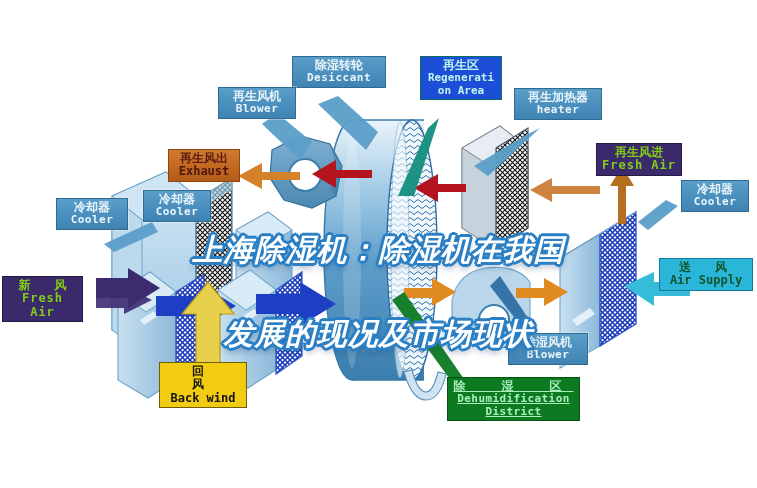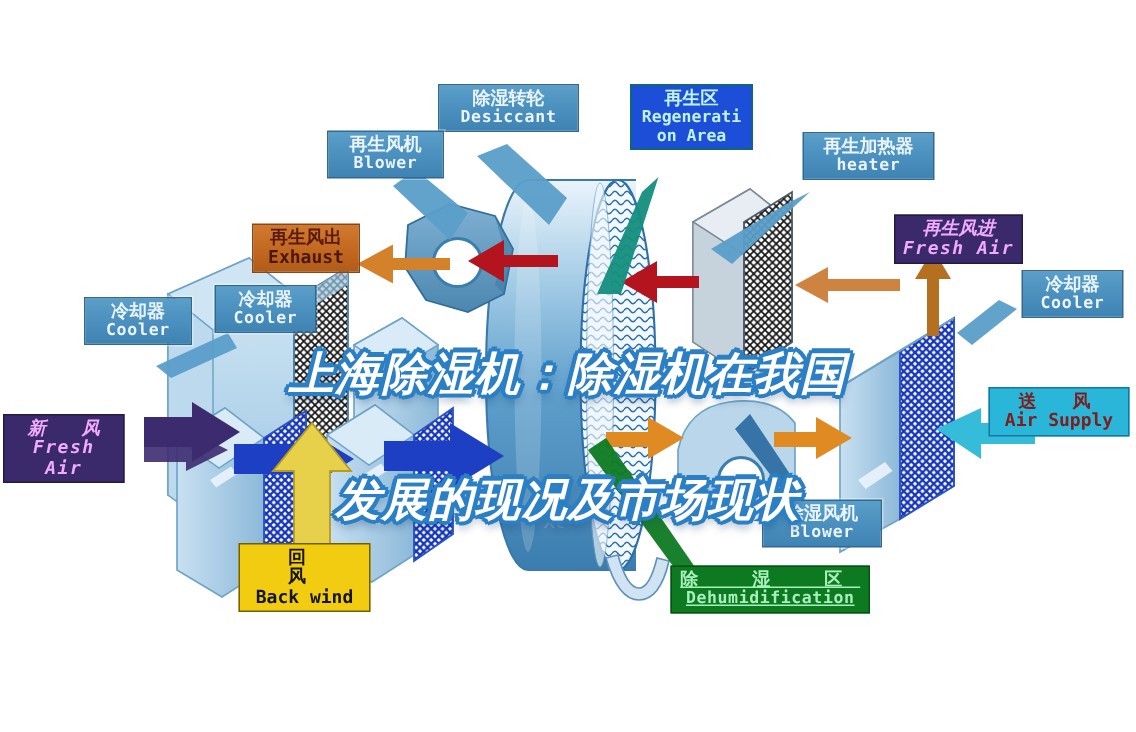--- a/index.html
+++ b/index.html
@@ -25,26 +25,26 @@
               color:#5e1b10;border-color:#8d4612;}
   .lbl.orange .cn{font-size:12px;color:#5a1a10;}
   .lbl.orange .en{font-size:12px;color:#4b1710;}
 
   
   .lbl.teal{background:#1d4ed8;color:#bff4ec;border-color:#0c6d60;}
   .lbl.teal .cn{font-size:12px;}
   .lbl.teal .en{font-size:11px;}
 
   
-  .lbl.purple{background:#3b2a6b;color:#f0abfc;border-color:#241a44;font-style:italic;}
+  .lbl.purple{background:#3b2a6b;color:#84cc16;border-color:#241a44;}
   .lbl.purple .cn{font-size:12px;}
   .lbl.purple .en{font-size:12px;letter-spacing:1px;}
 
   
-  .lbl.cyan{background:#2ab6d9;color:#7f1d1d;border-color:#1478a0;}
+  .lbl.cyan{background:#2ab6d9;color:#14532d;border-color:#1478a0;}
   .lbl.cyan .cn{font-size:12px;letter-spacing:6px;}
   .lbl.cyan .en{font-size:12px;}
 
   
   .lbl.yellow{background:#f2cc10;color:#141414;border-color:#6f6008;}
   .lbl.yellow .cn{font-size:12px;letter-spacing:10px;}
   .lbl.yellow .en{font-size:12px;}
 
   
   .lbl.green{background:#0d7a22;color:#a8f0bb;border-color:#065214;}
@@ -263,21 +263,21 @@
     <span class="cn">再生风机</span>
     <span class="en">Blower</span>
   </div>
 
   <div class="lbl teal" style="left:420px;top:56px;width:82px;">
     <span class="cn">再生区</span>
     <span class="en">Regenerati</span>
     <span class="en">on Area</span>
   </div>
 
-  <div class="lbl blue" style="left:535px;top:88px;width:88px;">
+  <div class="lbl blue" style="left:514px;top:88px;width:88px;">
     <span class="cn">再生加热器</span>
     <span class="en">heater</span>
   </div>
 
   <div class="lbl purple" style="left:596px;top:143px;width:86px;">
     <span class="cn">再生风进</span>
     <span class="en">Fresh Air</span>
   </div>
 
   <div class="lbl orange" style="left:168px;top:149px;width:72px;">
@@ -306,20 +306,21 @@
   </div>
 
   <div class="lbl yellow" style="left:159px;top:362px;width:88px;">
     <span class="cn">回　　风</span>
     <span class="en">Back wind</span>
   </div>
 
   <div class="lbl green" style="left:447px;top:377px;width:133px;text-decoration:underline;">
     <span class="cn">除　湿　区</span>
     <span class="en">Dehumidification</span>
+    <span class="en">District</span>
   </div>
 
   <div class="lbl blue" style="left:508px;top:333px;width:80px;">
     <span class="cn">除湿风机</span>
     <span class="en">Blower</span>
   </div>
 
   <div class="lbl cyan" style="left:659px;top:258px;width:94px;">
     <span class="cn">送　风</span>
     <span class="en">Air Supply</span>

